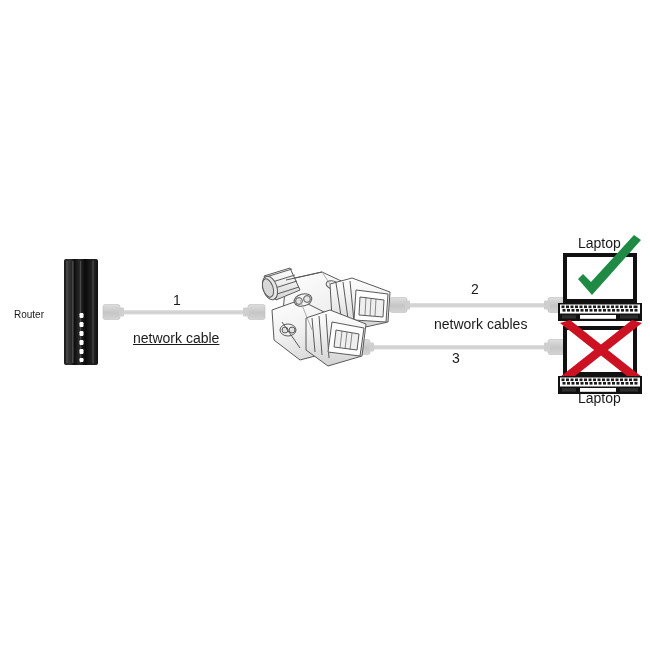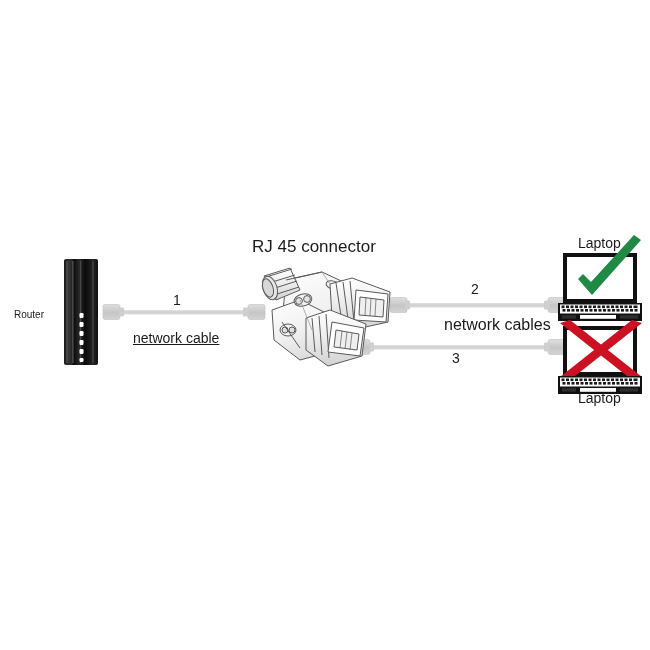--- a/index.html
+++ b/index.html
@@ -18,21 +18,21 @@
   .lbl {
     position: absolute;
     color: #1a1a1a;
     font-family: "Liberation Sans", sans-serif;
     white-space: nowrap;
     line-height: 1;
   }
   .lbl-router   { left: 14px;  top: 310px; font-size: 10px; }
   .lbl-rj45     { left: 252px; top: 238px; font-size: 17px; }
   .lbl-netcable { left: 133px; top: 331px; font-size: 14px; text-decoration: underline; }
-  .lbl-netcables{ left: 444px; top: 317px; font-size: 16px; }
+  .lbl-netcables{ left: 434px; top: 317px; font-size: 14px; }
   .lbl-num1     { left: 173px; top: 293px; font-size: 14px; }
   .lbl-num2     { left: 471px; top: 282px; font-size: 14px; }
   .lbl-num3     { left: 452px; top: 351px; font-size: 14px; }
   .lbl-laptop-top { left: 578px; top: 236px; font-size: 14px; }
   .lbl-laptop-bot { left: 578px; top: 391px; font-size: 14px; }
 
   .svg-layer {
     position: absolute;
     left: 0;
     top: 0;
@@ -288,21 +288,20 @@
         <rect x="580" y="388" width="36" height="3.8" fill="#ffffff"></rect>
         <rect x="562" y="388.2" width="14" height="3.4" fill="#2e2e2e"></rect>
         <rect x="620" y="388.2" width="18" height="3.4" fill="#2e2e2e"></rect>
       </g>
     </g>
 
   </svg>
 
   <div class="lbl lbl-router">Router</div>
 
-  <div class="lbl lbl-rj45">RJ 45 connector</div>
 
   <div class="lbl lbl-num1">1</div>
 
   <div class="lbl lbl-netcable">network cable</div>
 
   <div class="lbl lbl-num2">2</div>
 
   <div class="lbl lbl-netcables">network cables</div>
 
   <div class="lbl lbl-num3">3</div>

